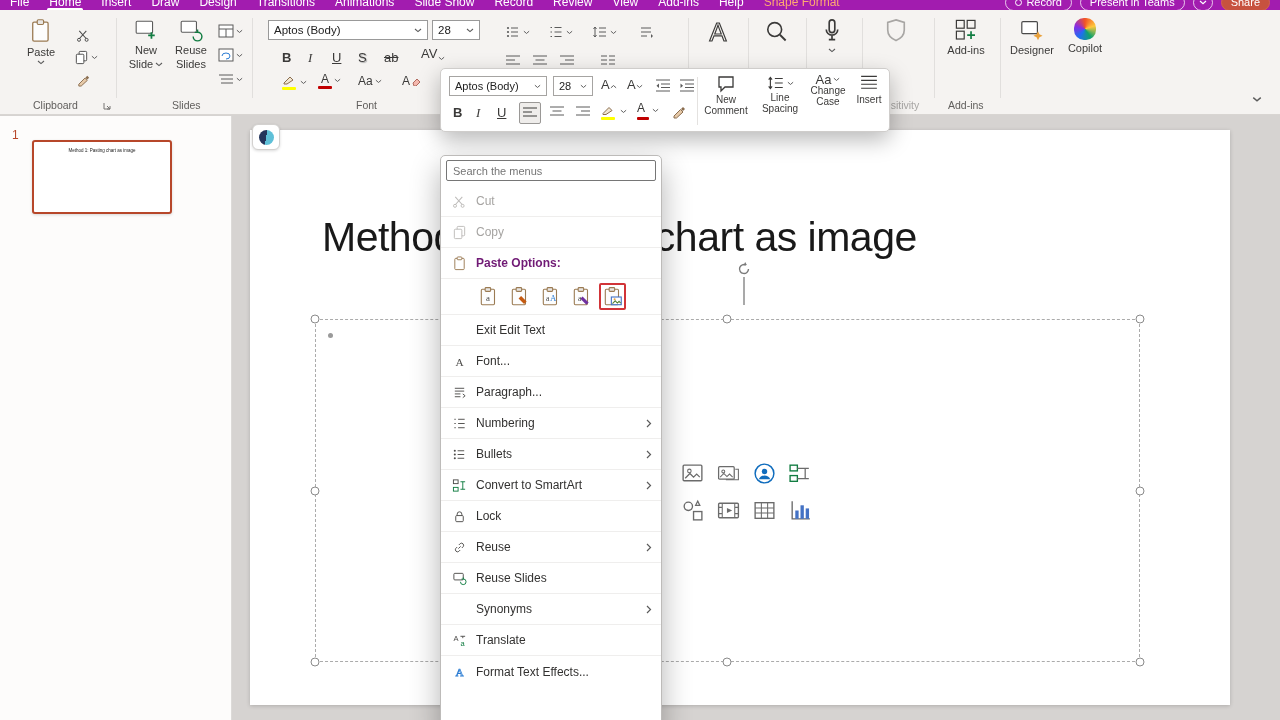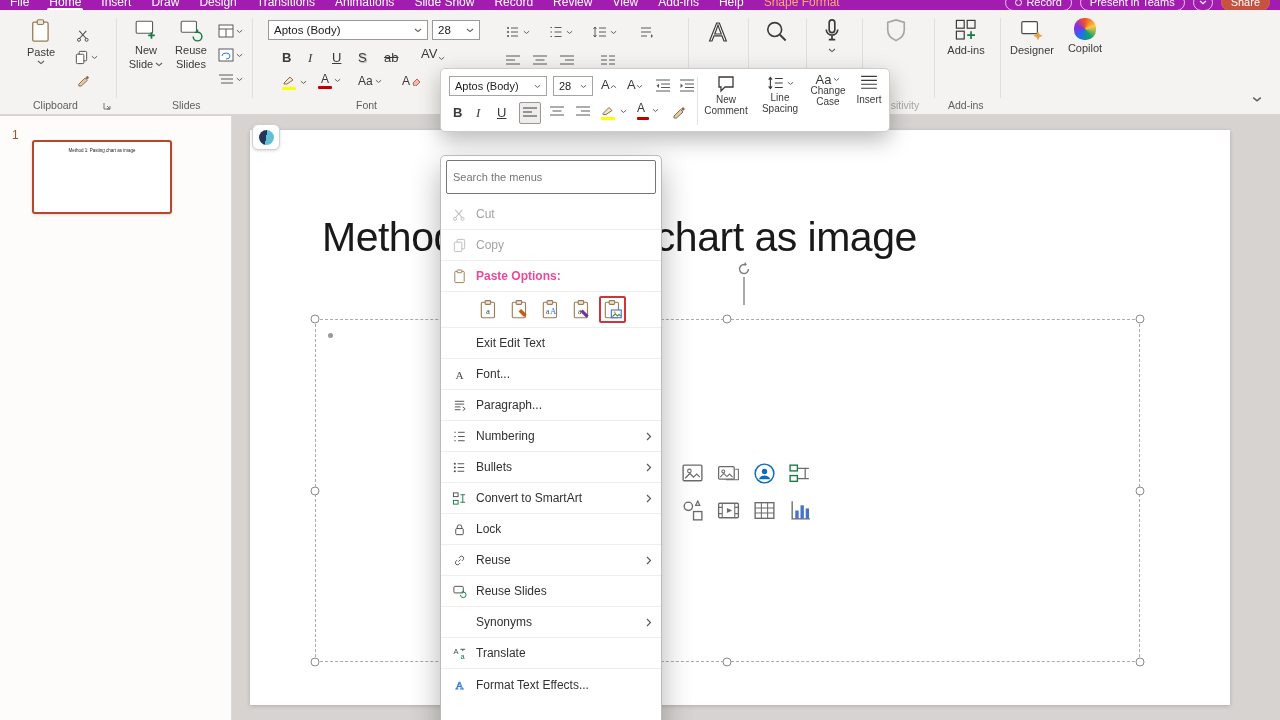--- a/index.html
+++ b/index.html
@@ -53,28 +53,28 @@
   
   .mini { position:absolute; left:440px; top:68px; width:450px; height:64px; background:#fff; border:1px solid #cfcdcb; border-radius:5px; box-shadow:0 8px 22px rgba(0,0,0,.28); z-index:50; }
   .mini .combo { border-color:#a6a4a2; }
   .mini-letter { position:absolute; font-size:13px; color:#3b3a39; }
   .mini-bigbtn { position:absolute; top:5px; width:50px; height:54px; display:flex; flex-direction:column; align-items:center; font-size:10px; color:#3b3a39; text-align:center; line-height:11px; }
   .mini-vsep { position:absolute; top:8px; height:48px; width:1px; background:#e4e2e0; }
   .sel-box { position:absolute; width:22px; height:22px; border:1px solid #9a9896; background:#efedeb; border-radius:2px; }
 
   
   .cmenu { position:absolute; left:440px; top:155px; width:222px; height:580px; background:#fff; border:1px solid #bdbbb9; border-radius:5px; box-shadow:0 12px 30px rgba(0,0,0,.3); z-index:60; padding-top:4px; }
-  .csearch { display:block; width:210px; margin:0 auto; height:21px; border:1px solid #767676; border-radius:2px; font-size:11px; padding:16px 6px; color:#333; font-family:"Liberation Sans",sans-serif; outline:none; background:#fff; }
+  .csearch { display:block; width:210px; margin:0 auto; height:21px; border:1px solid #767676; border-radius:2px; font-size:11px; padding:9px 6px; color:#333; font-family:"Liberation Sans",sans-serif; outline:none; background:#fff; }
   .citems { margin-top:5px; }
   .citem { height:31px; display:flex; align-items:center; border-bottom:1px solid #efeeed; position:relative; }
   .cicon { width:18px; margin-left:9px; display:flex; justify-content:center; color:#4d4c4a; }
   .clabel { margin-left:8px; font-size:12px; color:#323130; white-space:nowrap; }
   .citem.disabled .clabel { color:#a6a4a2; }
   .citem.disabled .cicon { color:#bdbbb9; }
-  .citem.header .clabel { font-weight:bold; color:#ec4899; }
+  .citem.header .clabel { font-weight:bold; color:#701a75; }
   .csub { position:absolute; right:9px; top:50%; transform:translateY(-50%); }
   .paste-row { height:36px; display:flex; align-items:center; gap:4px; padding-left:34px; border-bottom:1px solid #efeeed; }
   .paste-opt { width:27px; height:27px; display:flex; align-items:center; justify-content:center; border:1px solid transparent; border-radius:2px; }
   .paste-opt.hl { border:2px solid #d13438; }
 </style>
 </head>
 <body>
 
 <div class="stage">
 

